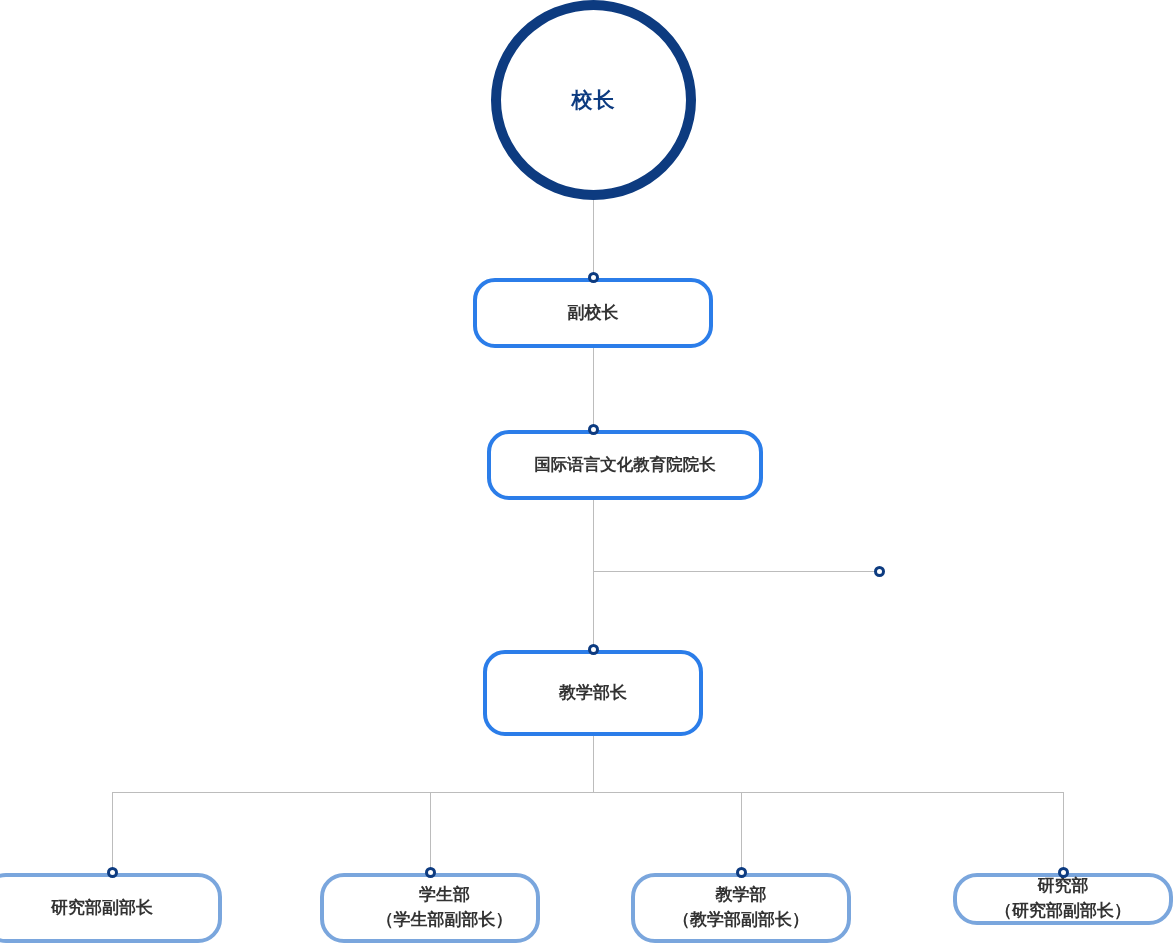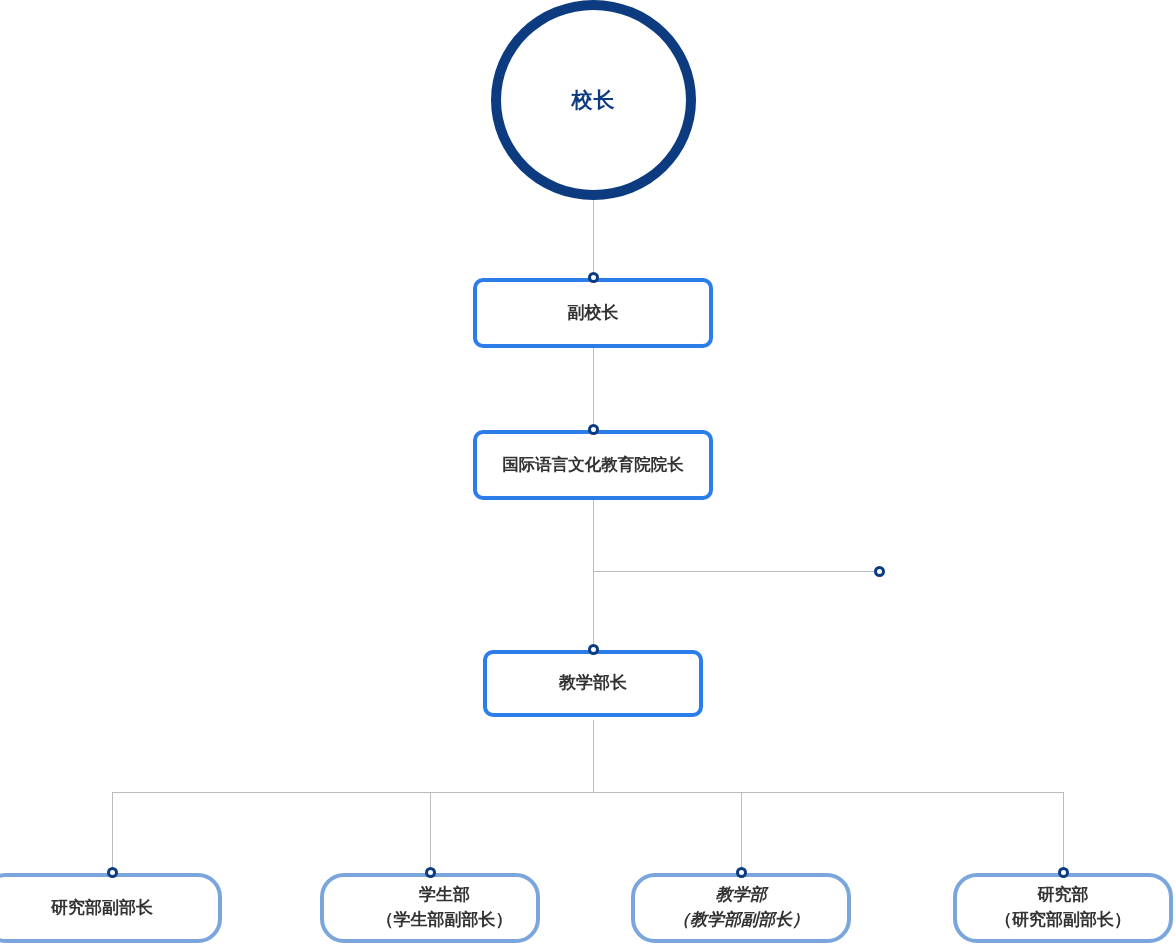--- a/index.html
+++ b/index.html
@@ -55,21 +55,21 @@
     font-size: 21px;
     font-weight: bold;
     letter-spacing: 1px;
     line-height: 1.3;
   }
 
   
   .box-node {
     position: absolute;
     box-sizing: border-box;
-    border-radius: 10px;
+    border-radius: 22px;
     border: 4px solid #2b7de9;
     background: #ffffff;
     display: flex;
     align-items: center;
     justify-content: center;
     text-align: center;
     z-index: 3;
   }
   .box-node.soft {
     border-color: #7aa6dd;
@@ -113,47 +113,47 @@
   <div class="circle-node" style="left:491px; top:0px; width:205px; height:200px;">
     <span class="circle-label">校长</span>
   </div>
 
   <div class="dot" style="left:588px; top:272px;"></div>
   <div class="box-node" style="left:473px; top:278px; width:240px; height:70px;">
     <span class="box-label">副校长</span>
   </div>
 
   <div class="dot" style="left:588px; top:424px;"></div>
-  <div class="box-node tight" style="left:473px; top:430px; width:240px; height:70px;">
+  <div class="box-node tight" style="left:487px; top:430px; width:276px; height:70px;">
     <span class="box-label">国际语言文化教育院院长</span>
   </div>
 
   <div class="dot" style="left:874px; top:566px;"></div>
 
   <div class="dot" style="left:588px; top:644px;"></div>
-  <div class="box-node" style="left:483px; top:650px; width:220px; height:67px;">
+  <div class="box-node" style="left:483px; top:650px; width:220px; height:86px;">
     <span class="box-label">教学部长</span>
   </div>
 
   <div class="dot" style="left:107px; top:867px;"></div>
   <div class="box-node soft" style="left:-18px; top:873px; width:240px; height:70px;">
     <span class="box-label">研究部副部长</span>
   </div>
 
   <div class="dot" style="left:425px; top:867px;"></div>
   <div class="box-node soft" style="left:320px; top:873px; width:220px; height:70px;padding-left:29px;">
     <span class="box-label">学生部
 （学生部副部长）</span>
   </div>
 
   <div class="dot" style="left:736px; top:867px;"></div>
-  <div class="box-node soft" style="left:631px; top:873px; width:220px; height:70px;font-style:italic;">
+  <div class="box-node soft" style="left:631px; top:873px; width:220px; height:70px;">
     <span class="box-label">教学部
 （教学部副部长）</span>
   </div>
 
   <div class="dot" style="left:1058px; top:867px;"></div>
-  <div class="box-node soft" style="left:953px; top:873px; width:220px; height:70px;">
+  <div class="box-node soft" style="left:953px; top:873px; width:220px; height:52px;">
     <span class="box-label">研究部
 （研究部副部长）</span>
   </div>
 
 </div>
 
 </body></html>

